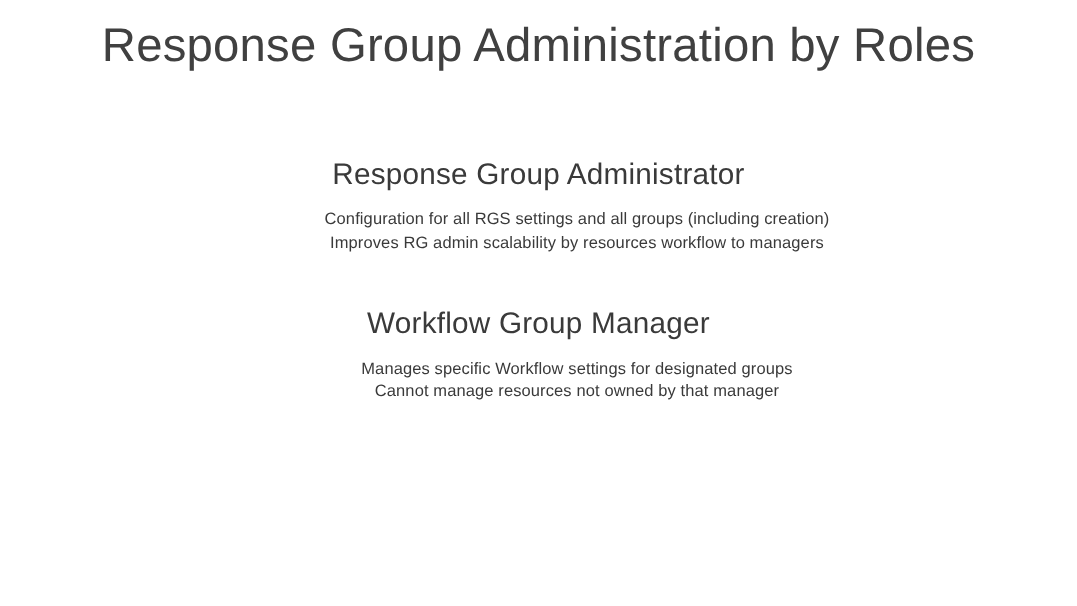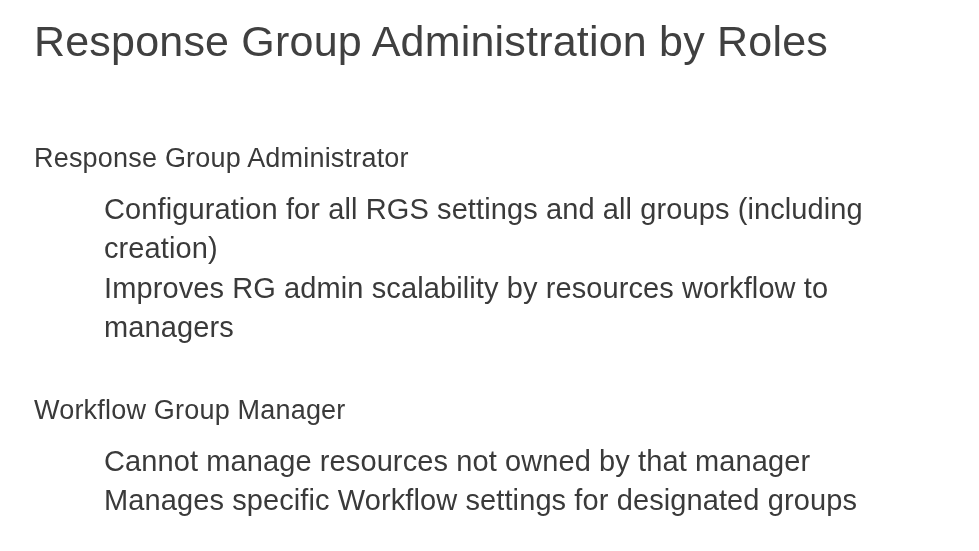--- a/index.html
+++ b/index.html
@@ -1,18 +1,19 @@
 <!DOCTYPE html>
 <html><head>
   <meta charset="utf-8">
   <style>
     * {
       margin: 0;
       padding: 0;
       box-sizing: border-box;
+      text-align: center;
     }
     body {
       width: 979px;
       height: 551px;
       background: #ffffff;
       font-family: "Segoe UI Light", "Segoe UI", -apple-system, "Helvetica Neue", Arial, sans-serif;
       font-weight: 300;
       color: #3a3a3a;
       padding: 18px 34px;
       overflow: hidden;
@@ -33,21 +34,21 @@
       font-size: 27px;
       font-weight: 300;
       color: #3a3a3a;
       margin-bottom: 16px;
       letter-spacing: 0.2px;
     }
     .section-body {
       padding-left: 70px;
     }
     .section-line {
-      font-size: 29px;
+      font-size: 15px;
       font-weight: 300;
       color: #3a3a3a;
       line-height: 1.35;
       letter-spacing: 0.1px;
     }
   </style>
 </head>
 <body>
 
 <h1 class="slide-title">Response Group Administration by Roles</h1>
@@ -56,16 +57,16 @@
   <div class="section-heading">Response Group Administrator</div>
   <div class="section-body">
     <div class="section-line">Configuration for all RGS settings and all groups (including creation)</div>
     <div class="section-line">Improves RG admin scalability by resources workflow to managers</div>
   </div>
 </div>
 
 <div class="section">
   <div class="section-heading">Workflow Group Manager</div>
   <div class="section-body">
+    <div class="section-line">Manages specific Workflow settings for designated groups</div>
     <div class="section-line">Cannot manage resources not owned by that manager</div>
-    <div class="section-line">Manages specific Workflow settings for designated groups</div>
   </div>
 </div>
 
 </body></html>

